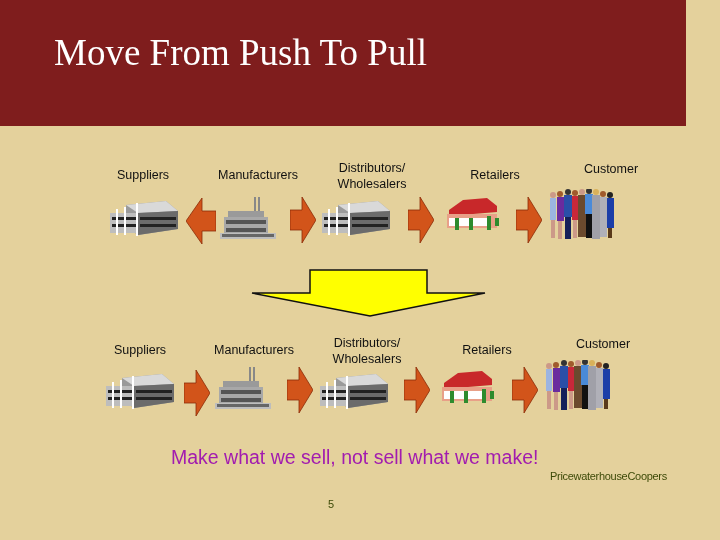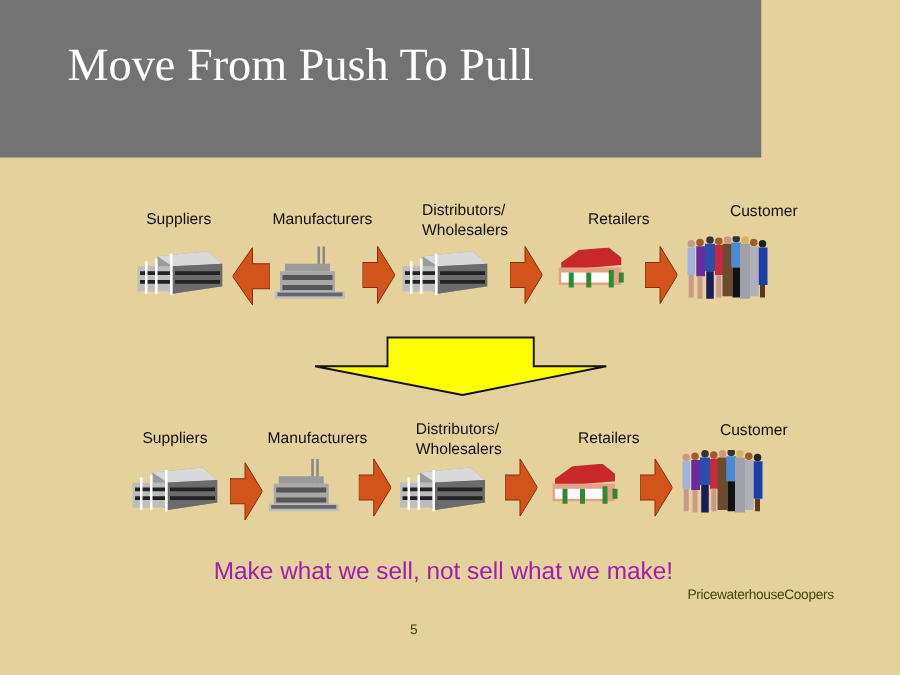--- a/index.html
+++ b/index.html
@@ -1,19 +1,19 @@
 <!DOCTYPE html>
 <html><head>
 <meta charset="utf-8">
 <style>
   html, body { margin:0; padding:0; }
   body { width:720px; height:540px; position:relative; overflow:hidden; background:#e4d19c; font-family:"Liberation Sans", sans-serif; }
-  .header { position:absolute; left:0; top:0; width:609px; height:126px; background:#737373; }
+  .header { position:absolute; left:0; top:0; width:686px; height:126px; background:#7f1d1d; }
   .title { position:absolute; left:54px; top:31px; font-family:"Liberation Serif", serif; font-size:37px; color:#ffffff; letter-spacing:0px; white-space:nowrap; }
-  .label { position:absolute; font-size:12.5px; color:#111; line-height:16px; white-space:nowrap; transform:translateX(-50%); }
+  .label { position:absolute; font-size:12.5px; color:#111; text-align:center; line-height:16px; white-space:nowrap; transform:translateX(-50%); }
   .icon { position:absolute; }
   .arrow { position:absolute; }
   .slogan { position:absolute; left:171px; top:446px; font-size:19.5px; color:#a21caf; white-space:nowrap; }
   .pagenum { position:absolute; left:328px; top:498px; font-size:11px; color:#3d4a08; }
   .brand { position:absolute; left:550px; top:470px; font-size:11px; color:#3d4a08; letter-spacing:-0.3px; }
 </style>
 </head>
 <body>
 
 <svg width="0" height="0" style="position:absolute">

